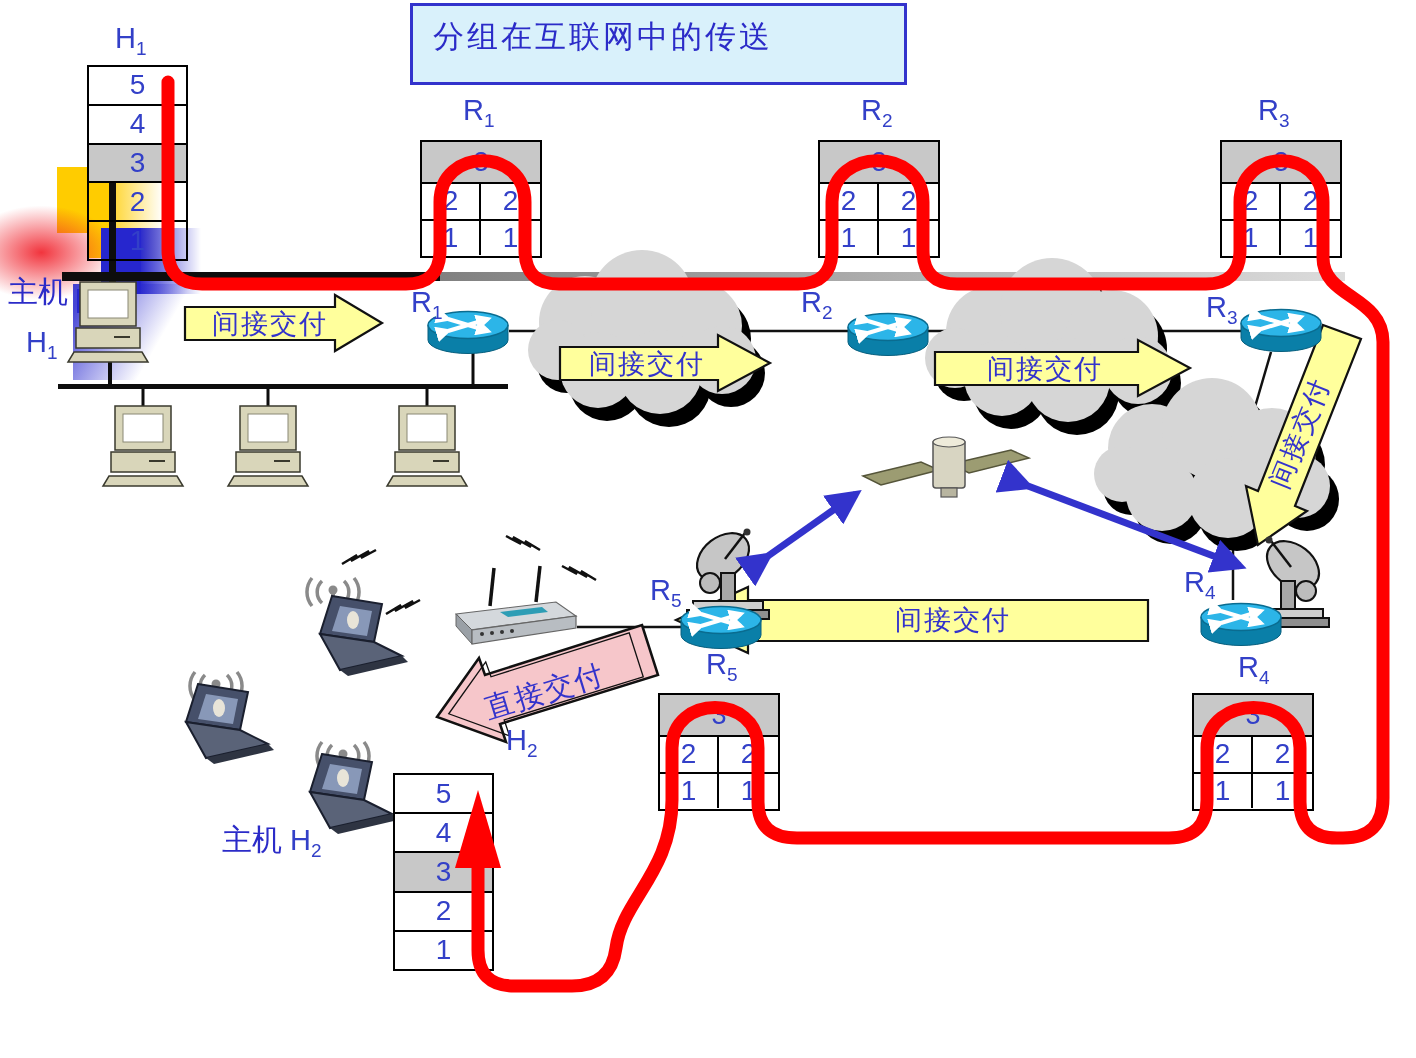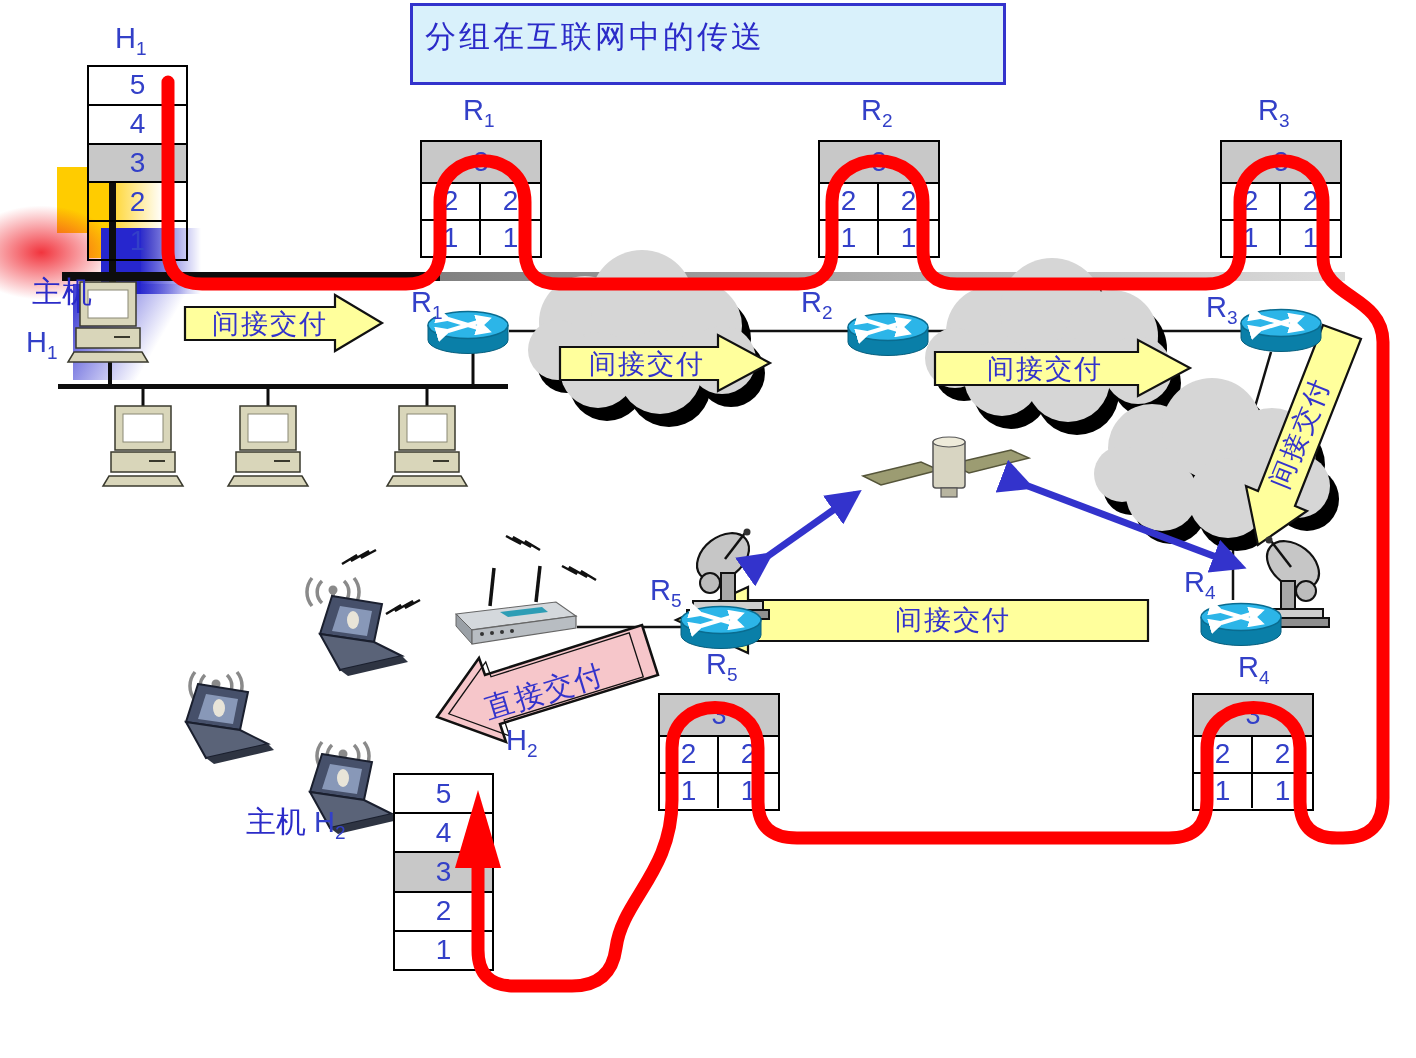--- a/index.html
+++ b/index.html
@@ -19,27 +19,27 @@
   .rstack{position:absolute;width:122px;height:118px;border:2.5px solid #000;background:#fff;
           box-sizing:border-box;z-index:2;}
   .rtop{height:40px;background:#C8C8C8;border-bottom:2.5px solid #000;display:flex;
         align-items:center;justify-content:center;font-size:27px;color:#3340C8;}
   .rgrid{display:grid;grid-template-columns:1fr 1fr;height:71px;}
   .rc{display:flex;align-items:center;justify-content:center;font-size:28px;color:#3340C8;}
   .br{border-right:2px solid #000;} .bt{border-top:2px solid #000;}
   
   .lbl{position:absolute;color:#3340C8;font-size:29px;z-index:4;white-space:nowrap;}
   .lbl sub{font-size:19px;}
-  .cap{font-family:Liberation Serif, serif;font-size:30px;color:#2B2BC8;margin-left:24px;}
+  .cap{font-family:Liberation Serif, serif;font-size:30px;color:#2B2BC8;}
   .atext{position:absolute;z-index:4;color:#3333CC;font-family:"Liberation Serif",serif;
          font-size:27px;text-align:center;letter-spacing:2px;white-space:nowrap;}
-  .title-box{position:absolute;left:410px;top:3px;width:596px;height:82px;background:#D9F1FB;
+  .title-box{position:absolute;left:410px;top:3px;width:497px;height:82px;background:#D9F1FB;
          border:3px solid #3333CC;box-sizing:border-box;z-index:4;
          font-family:"Liberation Serif",serif;font-size:31px;color:#2B2BC8;
-         padding:10px 0 0 12px;letter-spacing:3px;}
+         padding:10px 0 0 20px;letter-spacing:3px;}
 </style>
 </head>
 <body>
 
 <div id="canvas">
 
   <div class="blob" style="left:57px;top:167px;width:54px;height:66px;background:#FFCC00;"></div>
   <div class="blob" style="left:88px;top:182px;width:100px;height:76px;background:linear-gradient(to right,#FFCC00 12%,rgba(255,204,0,0) 75%);"></div>
   <div class="blob" style="left:0px;top:205px;width:118px;height:95px;background:radial-gradient(ellipse at 35% 50%,rgba(240,30,40,0.9),rgba(240,30,40,0) 70%);"></div>
   <div class="blob" style="left:101px;top:228px;width:40px;height:66px;background:#2626CE;"></div>
@@ -362,21 +362,21 @@
   <div class="lbl" style="left:411px;top:286px;"><span>R</span><sub>1</sub></div>
   <div class="lbl" style="left:801px;top:286px;"><span>R</span><sub>2</sub></div>
   <div class="lbl" style="left:1206px;top:291px;"><span>R</span><sub>3</sub></div>
 
   <div class="lbl" style="left:650px;top:574px;"><span>R</span><sub>5</sub></div>
   <div class="lbl" style="left:706px;top:648px;"><span>R</span><sub>5</sub></div>
   <div class="lbl" style="left:1184px;top:566px;"><span>R</span><sub>4</sub></div>
   <div class="lbl" style="left:1238px;top:651px;"><span>R</span><sub>4</sub></div>
 
   <div class="lbl" style="left:506px;top:724px;"><span>H</span><sub>2</sub></div>
-  <div class="lbl" style="left:222px;top:802px;"><span class="cap">主机</span>&nbsp;<span>H</span><sub>2</sub></div>
+  <div class="lbl" style="left:222px;top:820px;"><span class="cap">主机</span>&nbsp;<span>H</span><sub>2</sub></div>
 
   <div class="atext" style="left:190px;top:306px;width:160px;">间接交付</div>
   <div class="atext" style="left:567px;top:346px;width:160px;">间接交付</div>
   <div class="atext" style="left:965px;top:351px;width:160px;">间接交付</div>
   <div class="atext" style="left:1225px;top:415px;width:150px;transform:rotate(-68deg);">间接交付</div>
   <div class="atext" style="left:873px;top:602px;width:160px;">间接交付</div>
   <div class="atext" style="left:462px;top:672px;width:166px;font-size:29px;transform:rotate(-17deg);">直接交付</div>
 
 </div>
 

